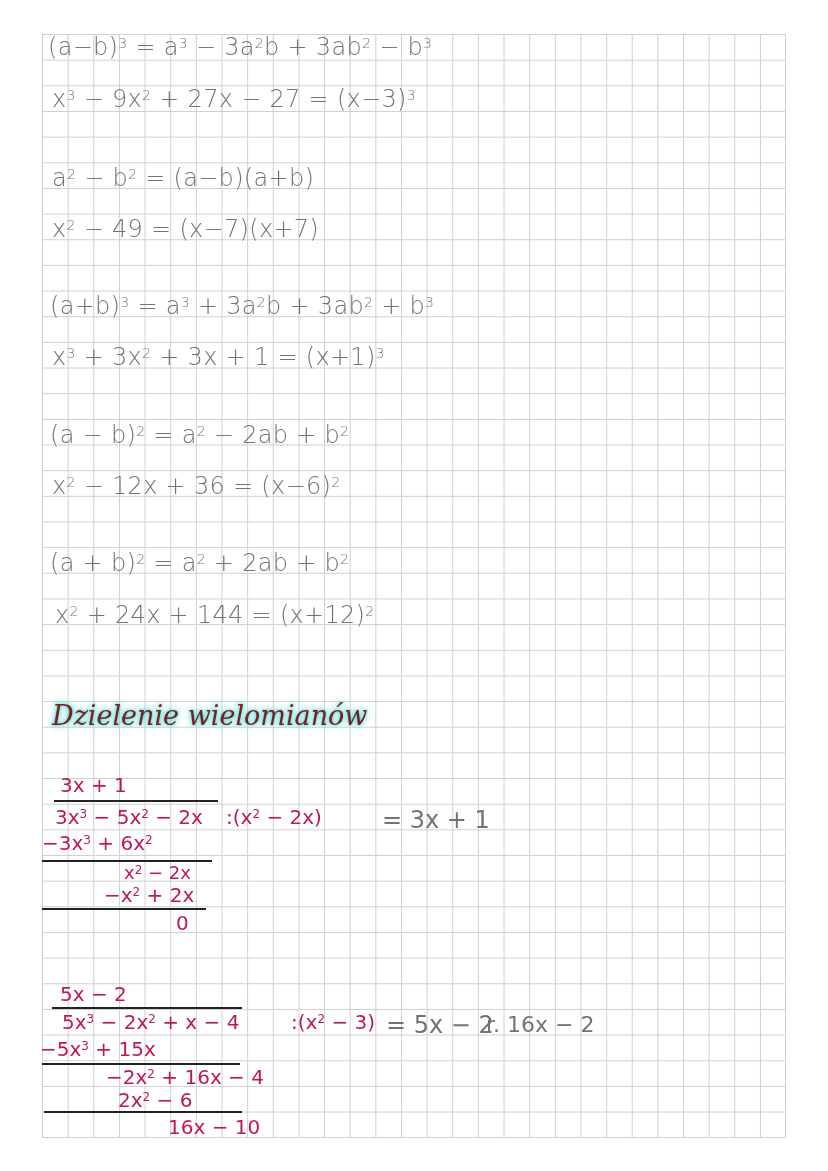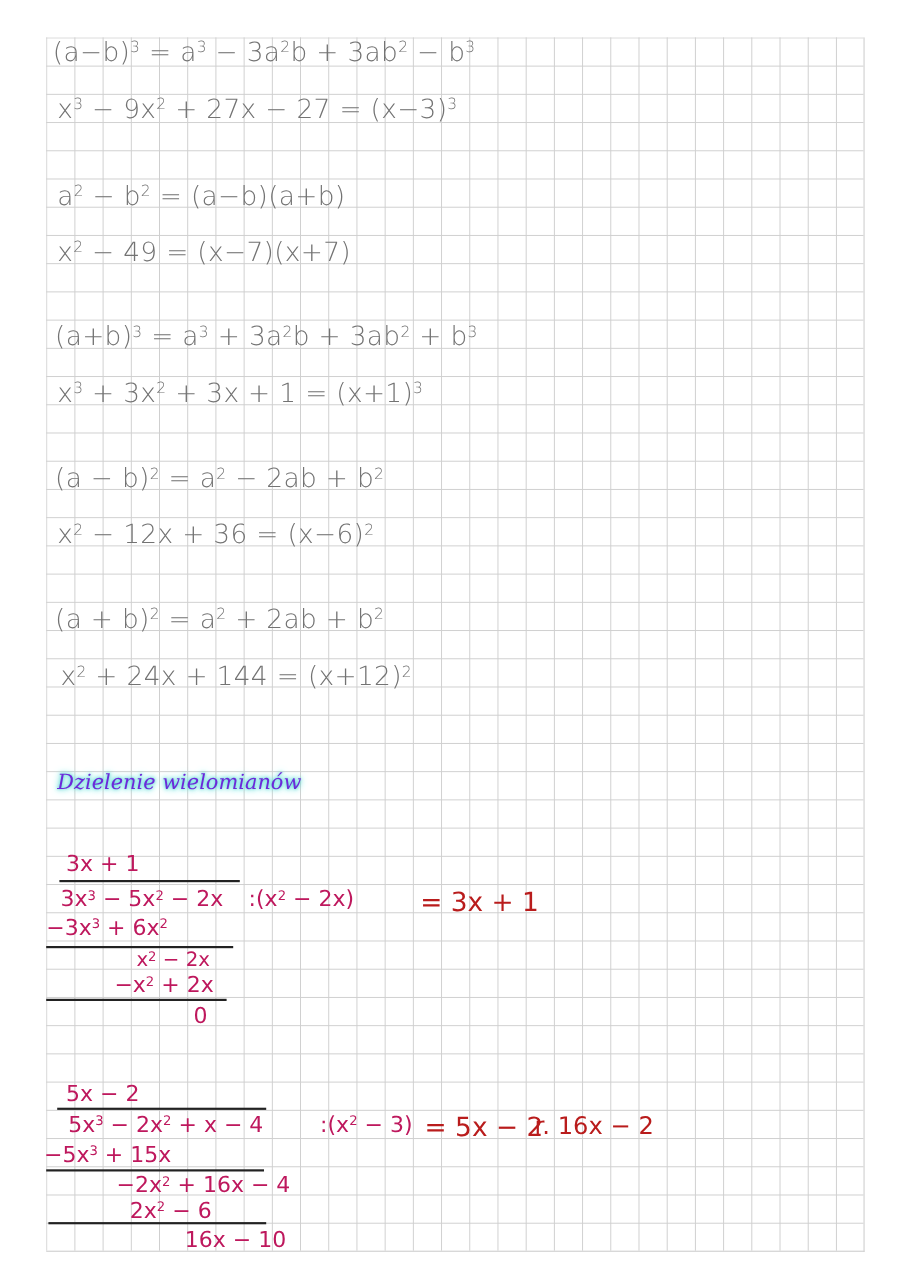--- a/index.html
+++ b/index.html
@@ -11,26 +11,26 @@
         linear-gradient(to right, #cfcfcf 1px, transparent 1px),
         linear-gradient(to bottom, #cfcfcf 1px, transparent 1px);
       background-size:25.65px 25.67px;
       border-right:1px solid #cfcfcf; border-bottom:1px solid #cfcfcf;
       box-sizing:border-box;
     }
     .line { position:absolute; white-space:nowrap; font-size:24px; line-height:28px;
             font-family:"DejaVu Sans", sans-serif; font-weight:300; letter-spacing:0.3px; color:#737373; }
     .line sup { font-size:14px; vertical-align:top; position:relative; top:-4px; }
     .title { position:absolute; white-space:nowrap; font-family:"DejaVu Serif", serif; font-style:italic;
-             font-size:19px; color:#6d28d9;
+             font-size:27px; color:#7f1d1d;
              text-shadow: 0 0 3px #3fd4cf, 0 0 6px #6fe0dc, 0 0 9px #9ae9e6; }
     .div-line { position:absolute; font-size:20px; line-height:22px; white-space:nowrap; color:#be185d; }
     .div-line sup { font-size:12px; vertical-align:top; position:relative; top:-3px; }
     .rule { position:absolute; height:1.5px; background:#222; }
-    .result { position:absolute; font-size:24px; line-height:28px; white-space:nowrap; color:#b91c1c; }
+    .result { position:absolute; font-size:24px; line-height:28px; white-space:nowrap; color:#737373; }
   </style>
 </head>
 <body>
 
 <div class="grid"></div>
 
 <div class="line" style="left:48px;top:33px;">
   <span>(a−b)</span><sup>3</sup><span> = a</span><sup>3</sup><span> − 3a</span><sup>2</sup><span>b + 3ab</span><sup>2</sup><span> − b</span><sup>3</sup>
 </div>
 <div class="line" style="left:52px;top:85px;">

